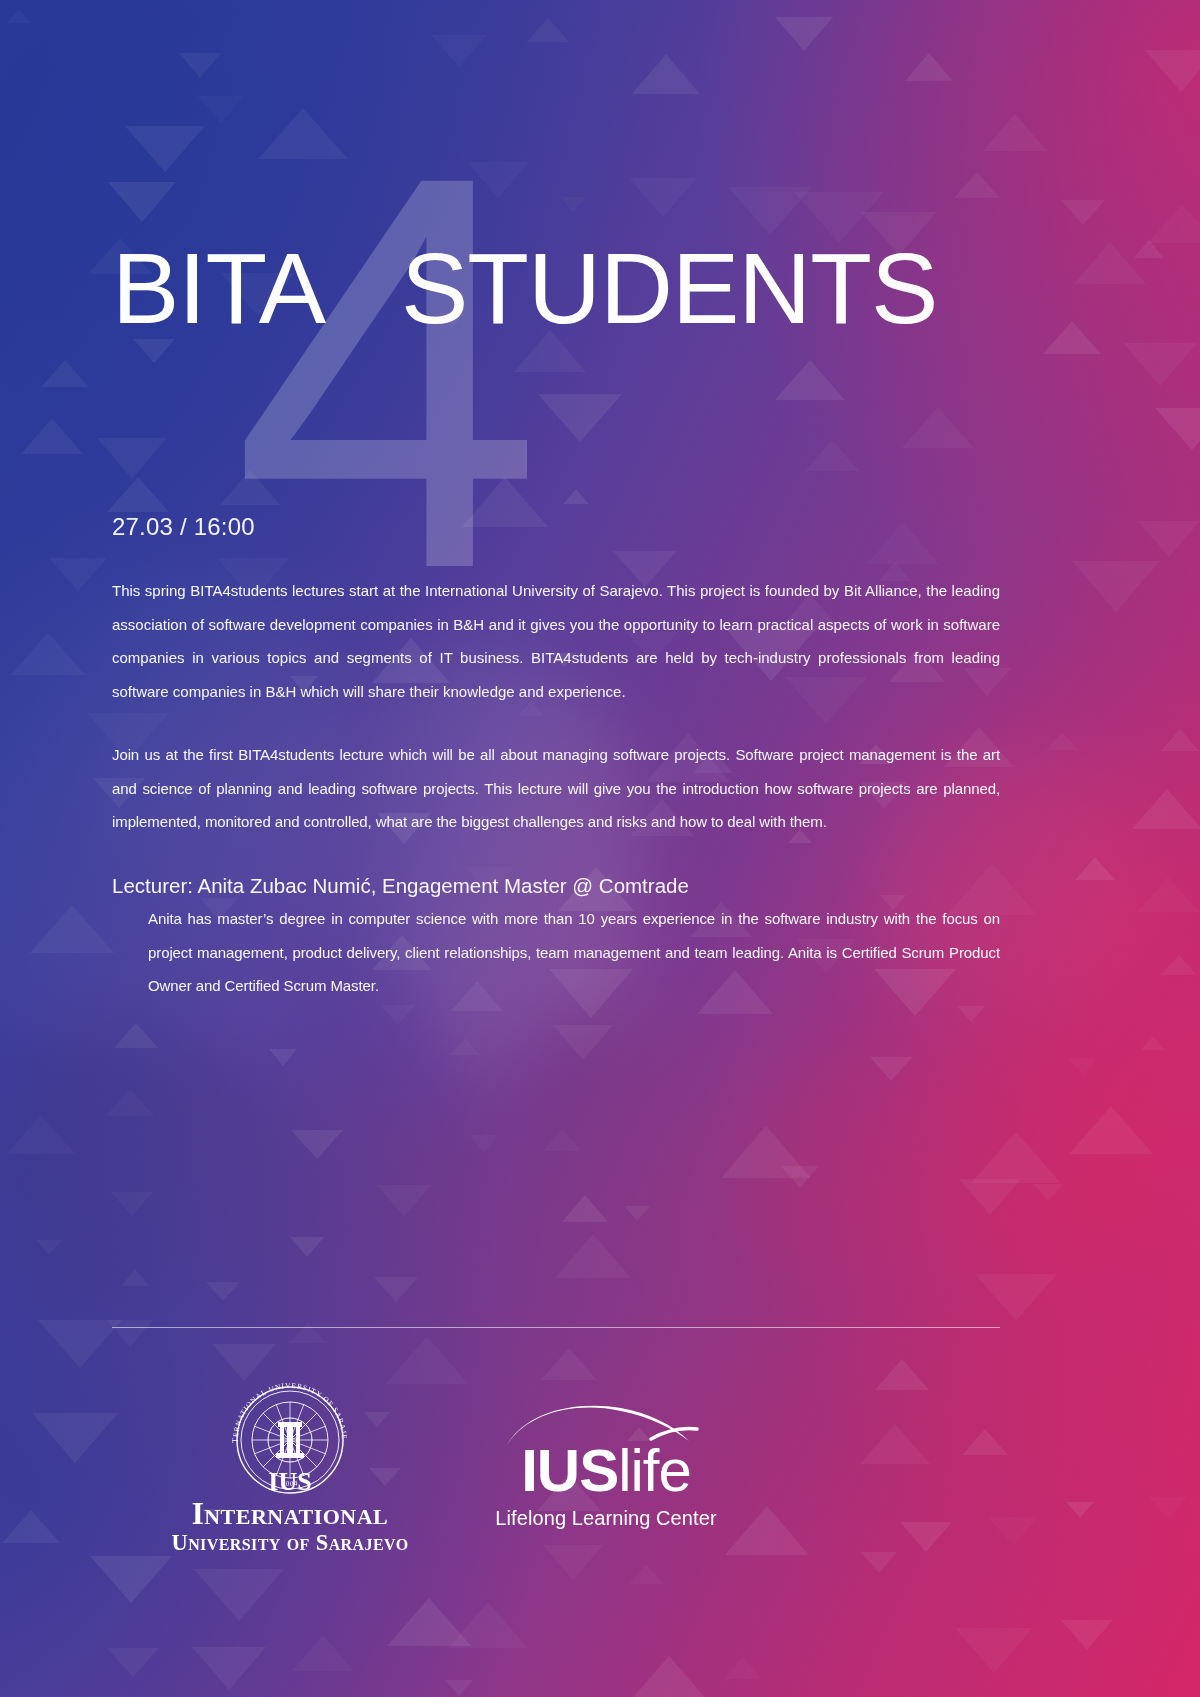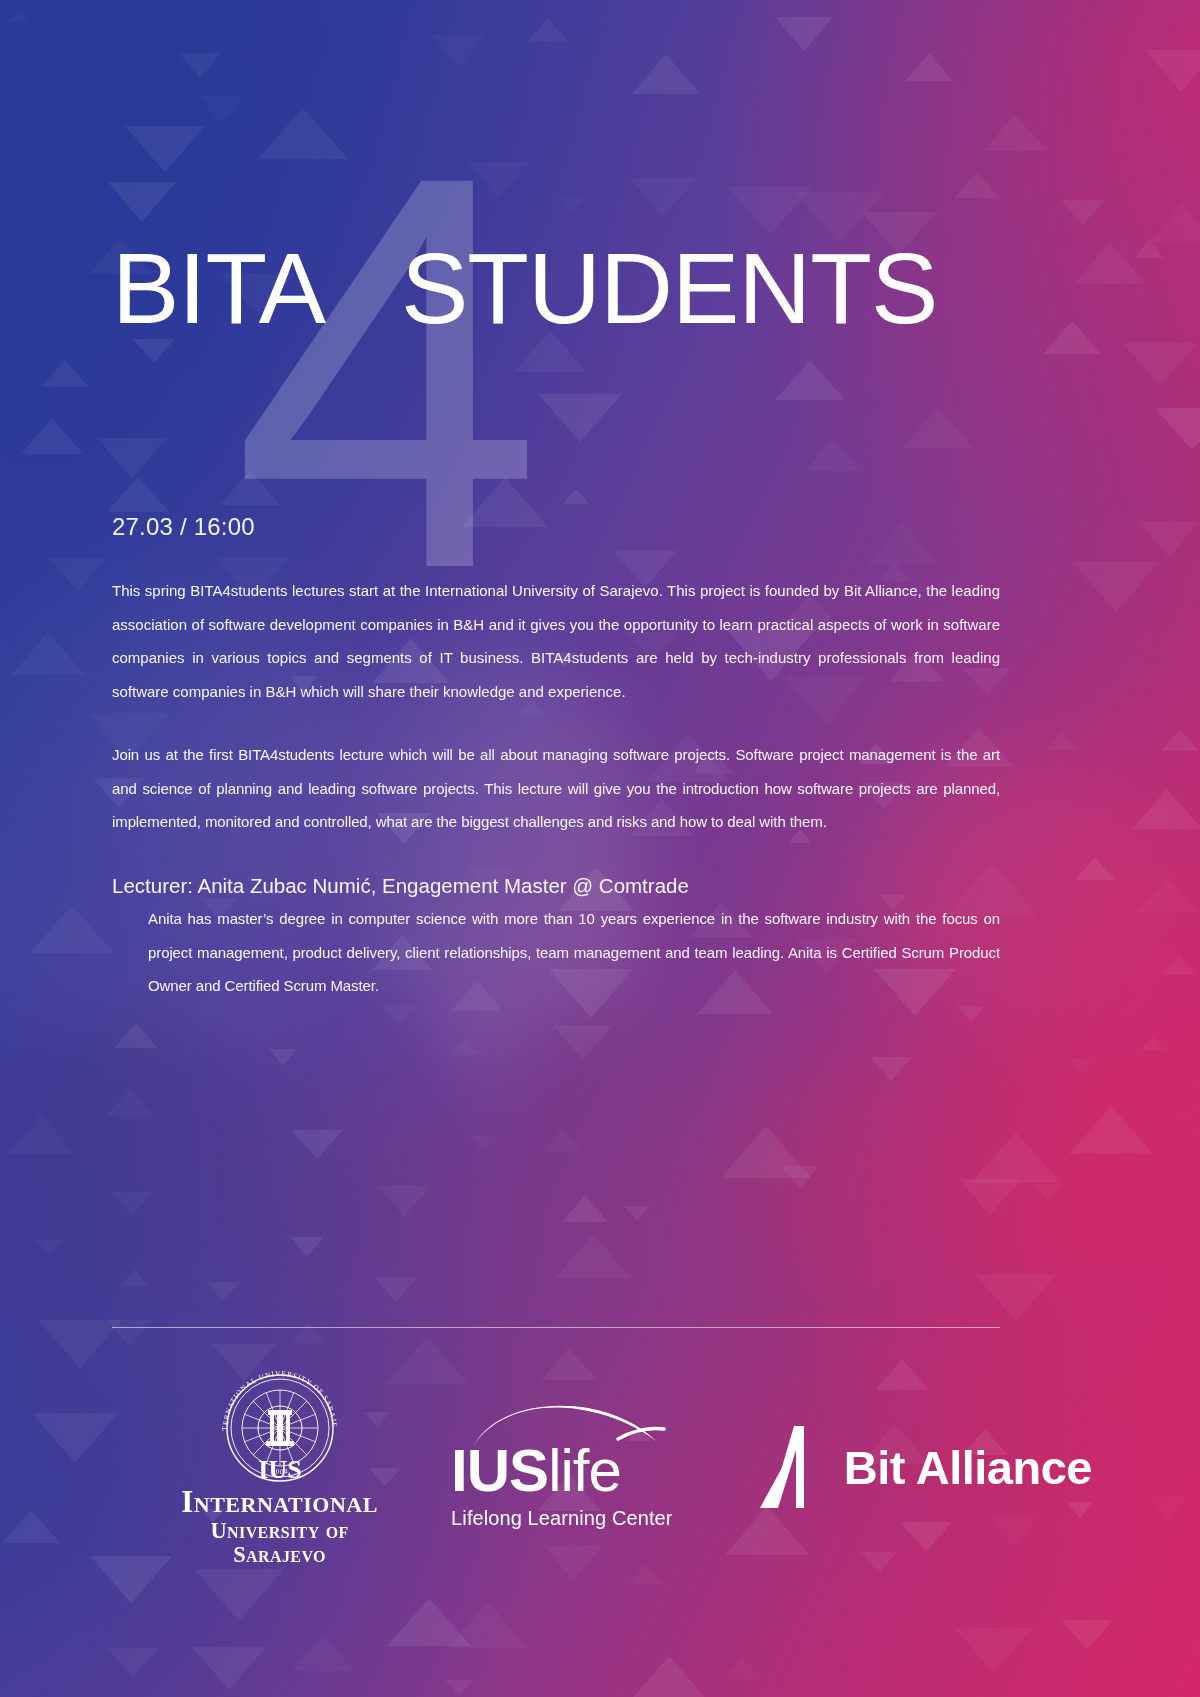--- a/index.html
+++ b/index.html
@@ -167,20 +167,21 @@
     font-variant:small-caps;
     font-weight:bold;
     text-align:center;
   }
 
   .logo-iuslife{
     position:relative;
     width:268px;
     margin-left:62px;
     color:#fff;
+    text-align:center;
   }
   .iuslife-main{
     font-size:60px;
     font-weight:bold;
     line-height:1;
     letter-spacing:-1px;
     white-space:nowrap;
   }
   .iuslife-main .lw{font-weight:400;}
   .iuslife-sub{
@@ -456,22 +457,15 @@
       <svg class="swoosh" width="210" height="42" viewBox="0 0 210 42">
         <path d="M6,40 C26,8 74,-4 120,6 C150,12 172,24 188,36 C172,20 148,8 120,3 C72,-5 24,8 6,40 Z" fill="#ffffff"></path>
         <path d="M150,34 C164,26 180,22 196,24" fill="none" stroke="#ffffff" stroke-width="3.5" stroke-linecap="round"></path>
       </svg>
       <div class="iuslife-main">
         <span>IUS</span><span class="lw">life</span>
       </div>
       <div class="iuslife-sub">Lifelong Learning Center</div>
     </div>
 
-    <div class="logo-bit">
-      <svg width="72" height="86" viewBox="0 0 72 86">
-        <path d="M40,2 L16,84 L24,84 L42,26 L42,84 L50,84 L50,2 Z" fill="#ffffff"></path>
-        <path d="M6,84 L30,40 L34,52 L16,84 Z" fill="#ffffff"></path>
-      </svg>
-      <div class="bit-text">Bit Alliance</div>
-    </div>
 
   </div>
 </div>
 
 </body></html>

